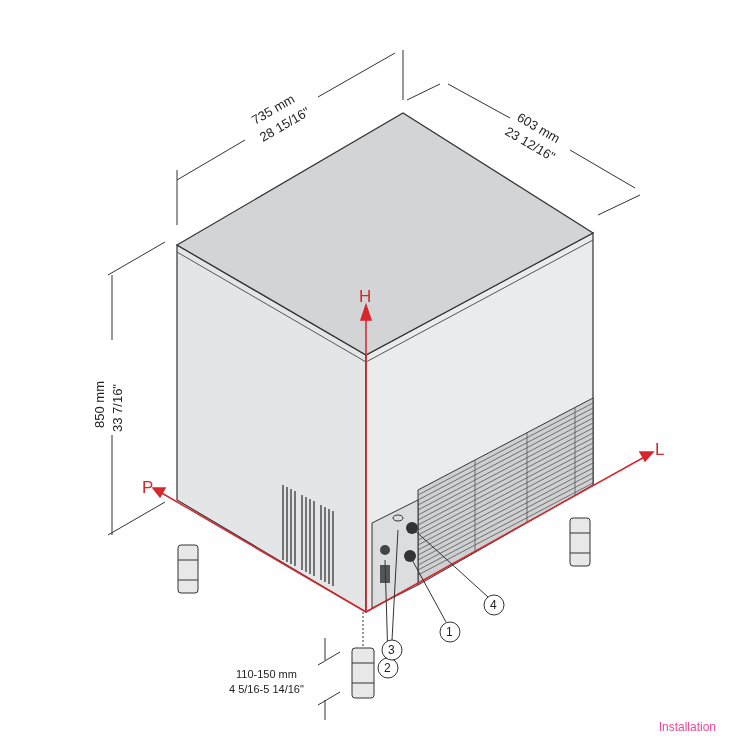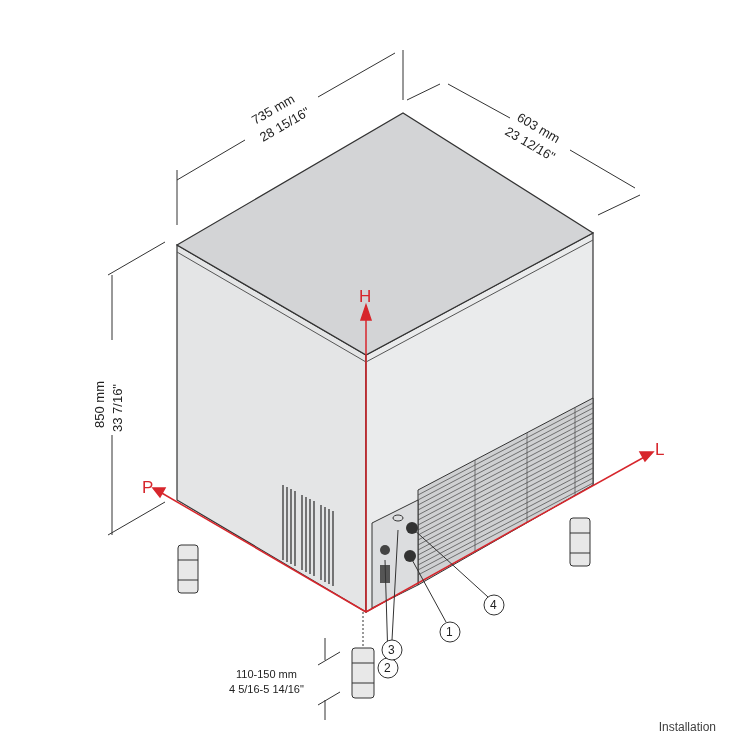--- a/index.html
+++ b/index.html
@@ -2,21 +2,21 @@
 <html><head>
   <meta charset="utf-8">
   <style>
     html, body { margin: 0; padding: 0; background: #ffffff; }
     body { width: 750px; height: 750px; position: relative; overflow: hidden;
            font-family: "Liberation Sans", sans-serif; }
     svg { position: absolute; left: 0; top: 0; }
     .dimtext { font-family: "Liberation Sans", sans-serif; font-size: 13px; fill: #222; }
     .axis-label { font-family: "Liberation Sans", sans-serif; font-size: 17px; fill: #d7262c; }
     .callout-text { font-family: "Liberation Sans", sans-serif; font-size: 12px; fill: #222; }
-    .caption { position: absolute; right: 34px; bottom: 16px; font-size: 12px; color: #404040;
+    .caption { position: absolute; right: 34px; bottom: 16px; font-size: 12px; color: #ec4899;
                font-family: "Liberation Sans", sans-serif; }
   </style>
 </head>
 <body>
 
 <svg width="750" height="750" viewBox="0 0 750 750">
 
   <polygon points="177,245 366,355 366,612 177,500" fill="#e4e5e6" stroke="#333" stroke-width="1.2"></polygon>
 
   <polygon points="366,355 593,233 593,485 366,612" fill="#eaebec" stroke="#333" stroke-width="1.2"></polygon>

